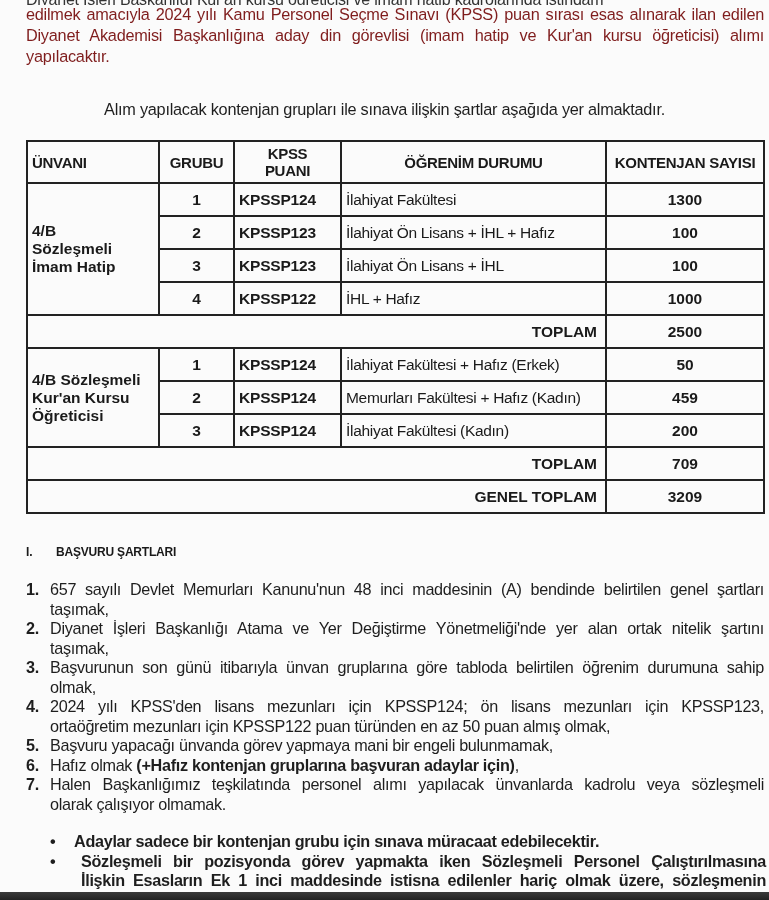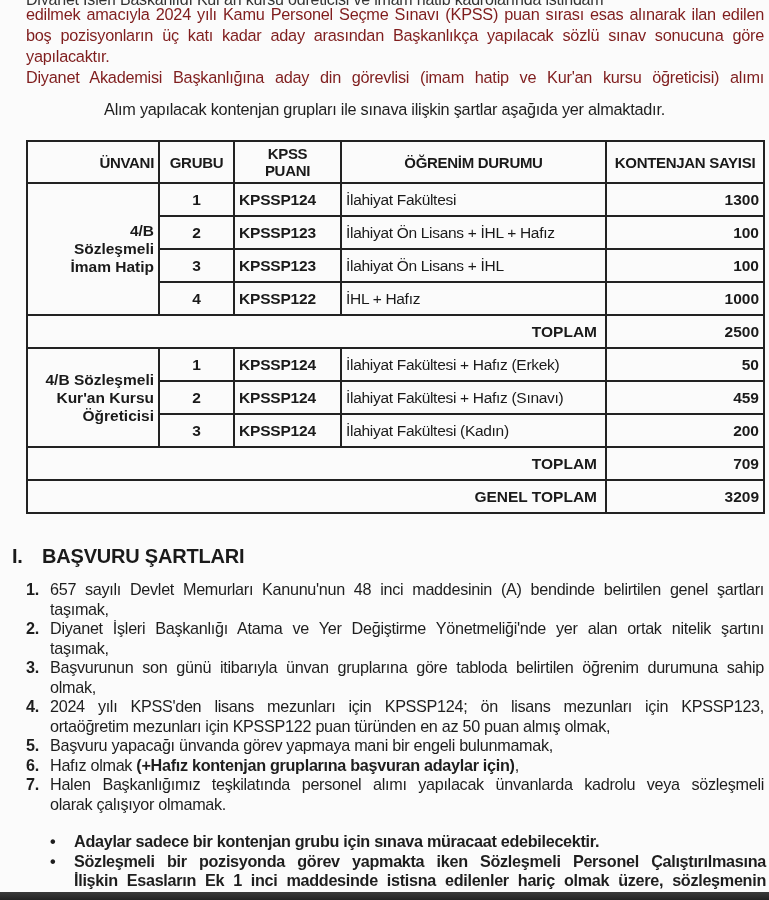--- a/index.html
+++ b/index.html
@@ -28,63 +28,62 @@
       position: absolute; left: 26px; top: 140px; width: 739px;
       border-collapse: collapse; font-size: 15.5px;
     }
     table.quota td, table.quota th {
       border: 2px solid #222; padding: 0 4px; height: 31px;
     }
     table.quota th {
       font-weight: bold; height: 40px; line-height: 17px; font-size: 15px;
       letter-spacing: -0.3px;
     }
-    .c-unvan { width: 122px; text-align: right; font-weight: bold; line-height: 18px; }
+    .c-unvan { width: 122px; text-align: left; font-weight: bold; line-height: 18px; }
     .c-grup { width: 65px; text-align: center; font-weight: bold; }
     .c-kpss { width: 97px; font-weight: bold; letter-spacing: -0.2px; }
     .c-ogr { width: 255px; letter-spacing: -0.3px; margin-top: 44px; }
-    .c-kont { text-align: right; font-weight: bold; }
+    .c-kont { text-align: center; font-weight: bold; }
     .tot-label { text-align: right; font-weight: bold; padding-right: 8px !important; }
     .section-title {
-      position: absolute; left: 12px; top: 545px; font-size: 20px; font-weight: bold;
+      position: absolute; left: 26px; top: 545px; font-size: 12px; font-weight: bold;
       letter-spacing: -0.2px;
     }
     .section-title .num { display: inline-block; width: 30px; }
     ol.reqs {
       position: absolute; left: 26px; top: 580px; width: 738px; margin: 0; padding: 0;
       list-style: none; font-size: 16.2px; line-height: 19.5px; letter-spacing: -0.3px;
       color: #1e1e1e;
     }
     ol.reqs li { position: relative; padding-left: 24px; text-align: justify; }
     ol.reqs li .n { position: absolute; left: 0; top: 0; font-weight: bold; }
     ol.reqs li .jl { display: block; text-align-last: justify; white-space: nowrap; }
     ol.reqs li .ll { display: block; white-space: nowrap; }
     ul.notes {
       position: absolute; left: 74px; top: 832px; width: 692px; margin: 0; padding: 0;
       list-style: none; font-size: 16.2px; line-height: 19.5px; font-weight: bold;
       letter-spacing: -0.3px; color: #1e1e1e;
     }
     ul.notes li { position: relative; padding-left: 0; }
     ul.notes li .b { position: absolute; left: -24px; top: 0; }
-    ul.notes li .jl { display: block; text-align-last: justify; white-space: nowrap; }
+    ul.notes li .jl { display: block; text-align-last: justify; white-space: nowrap; margin-left: 7px; }
     .bottom-band {
       position: absolute; left: 0; top: 892px; width: 769px; height: 8px;
       background: linear-gradient(#3a3a3a, #222);
     }
   </style>
 </head>
 <body>
 
 <div class="cutline">Diyanet İşleri Başkanlığı Kur'an kursu öğreticisi ve imam hatip kadrolarında istihdam</div>
 
 <div class="intro">
   <span class="intro-line">edilmek amacıyla 2024 yılı Kamu Personel Seçme Sınavı (KPSS) puan sırası esas alınarak ilan edilen</span>
-  <span class="intro-line">boş pozisyonların üç katı kadar aday arasından Başkanlıkça yapılacak sözlü sınav sonucuna göre</span>
+  <span class="intro-line">Diyanet Akademisi Başkanlığına aday din görevlisi (imam hatip ve Kur'an kursu öğreticisi) alımı</span>
   <span class="intro-line last">yapılacaktır.</span>
-  <span class="intro-line">Diyanet Akademisi Başkanlığına aday din görevlisi (imam hatip ve Kur'an kursu öğreticisi) alımı</span>
 </div>
 
 <div class="lead">Alım yapılacak kontenjan grupları ile sınava ilişkin şartlar aşağıda yer almaktadır.</div>
 
 <table class="quota">
   <thead>
     <tr>
       <th class="c-unvan">ÜNVANI</th>
       <th class="c-grup">GRUBU</th>
       <th class="c-kpss" style="">
@@ -138,21 +137,21 @@
         <span>Öğreticisi</span>
       </td>
       <td class="c-grup">1</td>
       <td class="c-kpss">KPSSP124</td>
       <td class="c-ogr">İlahiyat Fakültesi + Hafız (Erkek)</td>
       <td class="c-kont">50</td>
     </tr>
     <tr>
       <td class="c-grup">2</td>
       <td class="c-kpss">KPSSP124</td>
-      <td class="c-ogr">İlahiyat Fakültesi + Hafız (Sınavı)</td>
+      <td class="c-ogr">Memurları Fakültesi + Hafız (Kadın)</td>
       <td class="c-kont">459</td>
     </tr>
     <tr>
       <td class="c-grup">3</td>
       <td class="c-kpss">KPSSP124</td>
       <td class="c-ogr">İlahiyat Fakültesi (Kadın)</td>
       <td class="c-kont">200</td>
     </tr>
     <tr>
       <td colspan="4" class="tot-label">TOPLAM</td>

